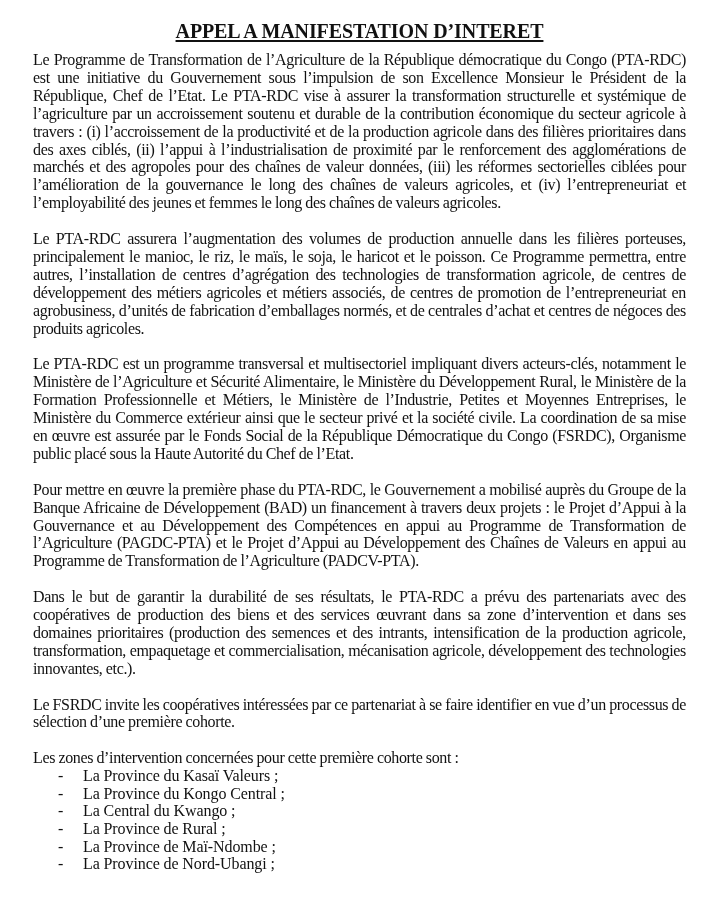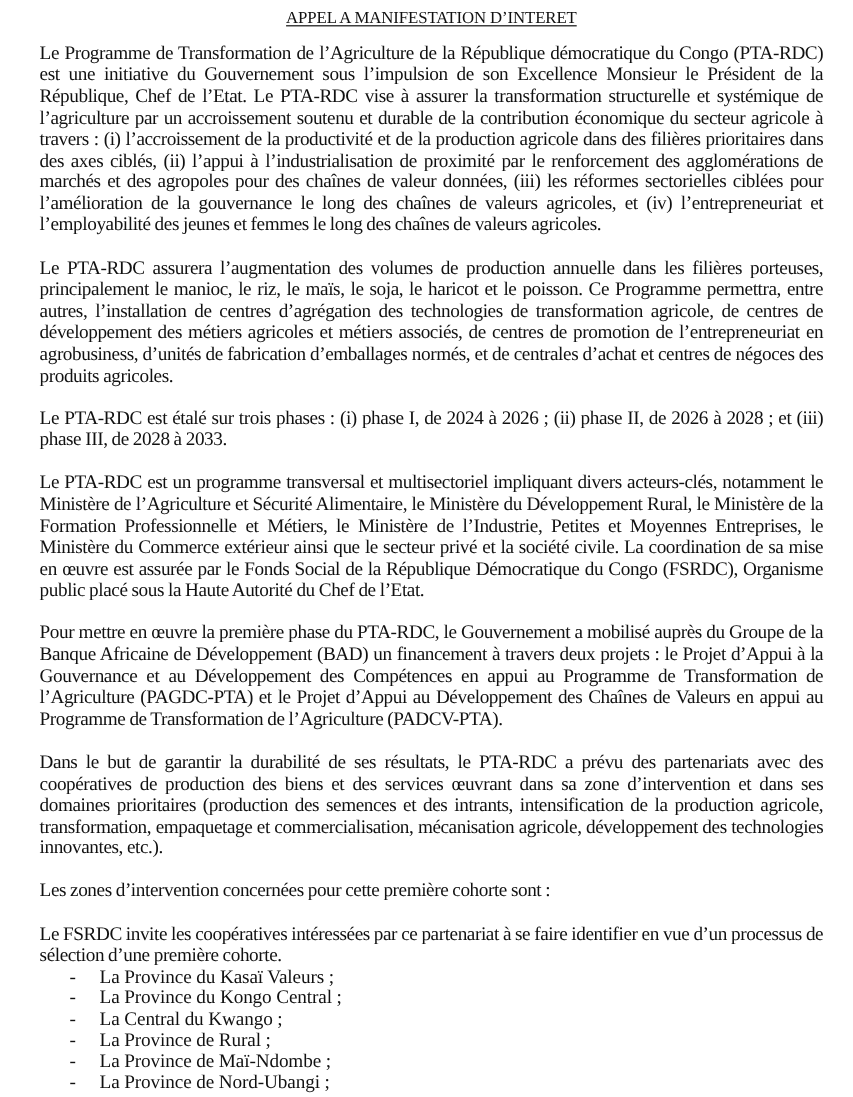--- a/index.html
+++ b/index.html
@@ -16,25 +16,25 @@
       font-family: "Liberation Serif", "DejaVu Serif", serif;
     }
     .page {
       position: absolute;
       left: 33px;
       top: 0;
       width: 653px;
     }
     .title {
       text-align: center;
-      font-weight: normal;
-      font-size: 14px;
+      font-weight: bold;
+      font-size: 20px;
       text-decoration: underline;
       text-underline-offset: 2px;
-      margin: 5px 0 0 0;
+      margin: 20px 0 0 0;
       line-height: 22px;
       letter-spacing: -0.1px;
     }
     .para {
       margin: 0;
       font-size: 16px;
       line-height: 17.9px;
       text-align: justify;
       letter-spacing: -0.35px;
       word-spacing: -0.3px;
@@ -60,26 +60,25 @@
     }
   </style>
 </head>
 <body>
 
 <div class="page">
   <h1 class="title">APPEL A MANIFESTATION D’INTERET</h1>
 
   <p class="para p1">Le Programme de Transformation de l’Agriculture de la République démocratique du Congo (PTA-RDC) est une initiative du Gouvernement sous l’impulsion de son Excellence Monsieur le Président de la République, Chef de l’Etat. Le PTA-RDC vise à assurer la transformation structurelle et systémique de l’agriculture par un accroissement soutenu et durable de la contribution économique du secteur agricole à travers : (i) l’accroissement de la productivité et de la production agricole dans des filières prioritaires dans des axes ciblés, (ii) l’appui à l’industrialisation de proximité par le renforcement des agglomérations de marchés et des agropoles pour des chaînes de valeur données, (iii) les réformes sectorielles ciblées pour l’amélioration de la gouvernance le long des chaînes de valeurs agricoles, et (iv) l’entrepreneuriat et l’employabilité des jeunes et femmes le long des chaînes de valeurs agricoles.</p>
   <p class="para gap">Le PTA-RDC assurera l’augmentation des volumes de production annuelle dans les filières porteuses, principalement le manioc, le riz, le maïs, le soja, le haricot et le poisson.  Ce Programme permettra, entre autres, l’installation de centres d’agrégation des technologies de transformation agricole, de centres de développement des métiers agricoles et métiers associés, de centres de promotion de l’entrepreneuriat en agrobusiness, d’unités de fabrication d’emballages normés, et de centrales d’achat et centres de négoces des produits agricoles.</p>
-  <p class="para gap">Le PTA-RDC est étalé sur trois phases : (i) phase I, de 2024 à 2026 ; (ii) phase II, de 2026 à 2028 ; et (iii) phase III, de 2028 à 2033.</p>
   <p class="para gap">Le PTA-RDC est un programme transversal et multisectoriel impliquant divers acteurs-clés, notamment le Ministère de l’Agriculture et Sécurité Alimentaire, le Ministère du Développement Rural, le Ministère de la Formation Professionnelle et Métiers, le Ministère de l’Industrie, Petites et Moyennes Entreprises, le Ministère du Commerce extérieur ainsi que le secteur privé et la société civile. La coordination de sa mise en œuvre est assurée par le Fonds Social de la République Démocratique du Congo (FSRDC), Organisme public placé sous la Haute Autorité du Chef de l’Etat.</p>
   <p class="para gap">Pour mettre en œuvre la première phase du PTA-RDC, le Gouvernement a mobilisé auprès du Groupe de la Banque Africaine de Développement (BAD) un financement à travers deux projets : le Projet d’Appui à la Gouvernance et au Développement des Compétences en appui au Programme de Transformation de l’Agriculture (PAGDC-PTA) et le Projet d’Appui au Développement des Chaînes de Valeurs en appui au Programme de Transformation de l’Agriculture (PADCV-PTA).</p>
   <p class="para gap">Dans le but de garantir la durabilité de ses résultats, le PTA-RDC a prévu des partenariats avec des coopératives de production des biens et des services œuvrant dans sa zone d’intervention et dans ses domaines prioritaires (production des semences et des intrants, intensification de la production agricole, transformation, empaquetage et commercialisation, mécanisation agricole, développement des technologies innovantes, etc.).</p>
+  <p class="para gap">Le FSRDC invite les coopératives intéressées par ce partenariat à se faire identifier en vue d’un processus de sélection d’une première cohorte.</p>
   <p class="para gap">Les zones d’intervention concernées pour cette première cohorte sont :</p>
-  <p class="para gap">Le FSRDC invite les coopératives intéressées par ce partenariat à se faire identifier en vue d’un processus de sélection d’une première cohorte.</p>
 
   <ul class="list">
     <li><span class="dash">-</span><span>La Province du Kasaï Valeurs ;</span></li>
     <li><span class="dash">-</span><span>La Province du Kongo Central ;</span></li>
     <li><span class="dash">-</span><span>La Central du Kwango ;</span></li>
     <li><span class="dash">-</span><span>La Province de Rural ;</span></li>
     <li><span class="dash">-</span><span>La Province de Maï-Ndombe ;</span></li>
     <li><span class="dash">-</span><span>La Province de Nord-Ubangi ;</span></li>
   </ul>
 </div>

